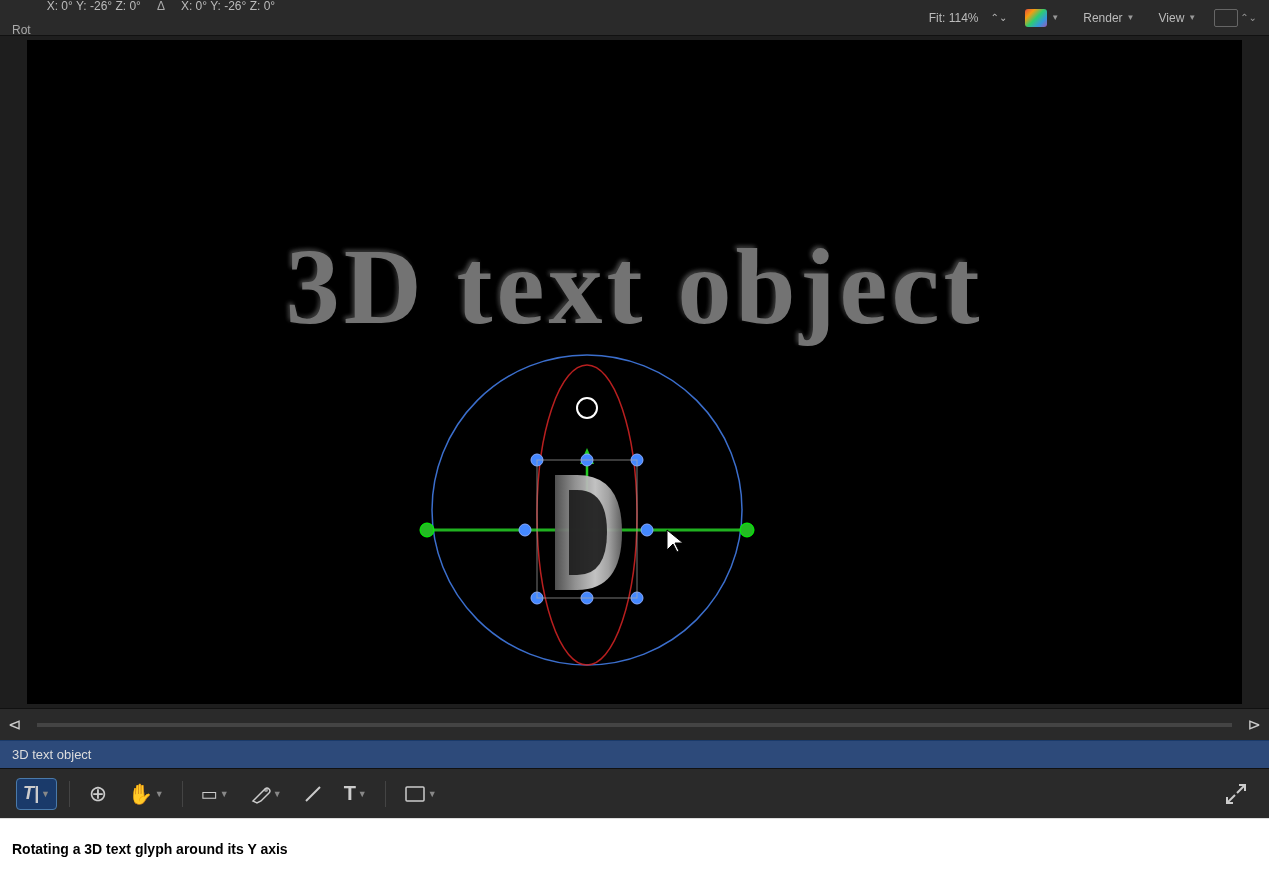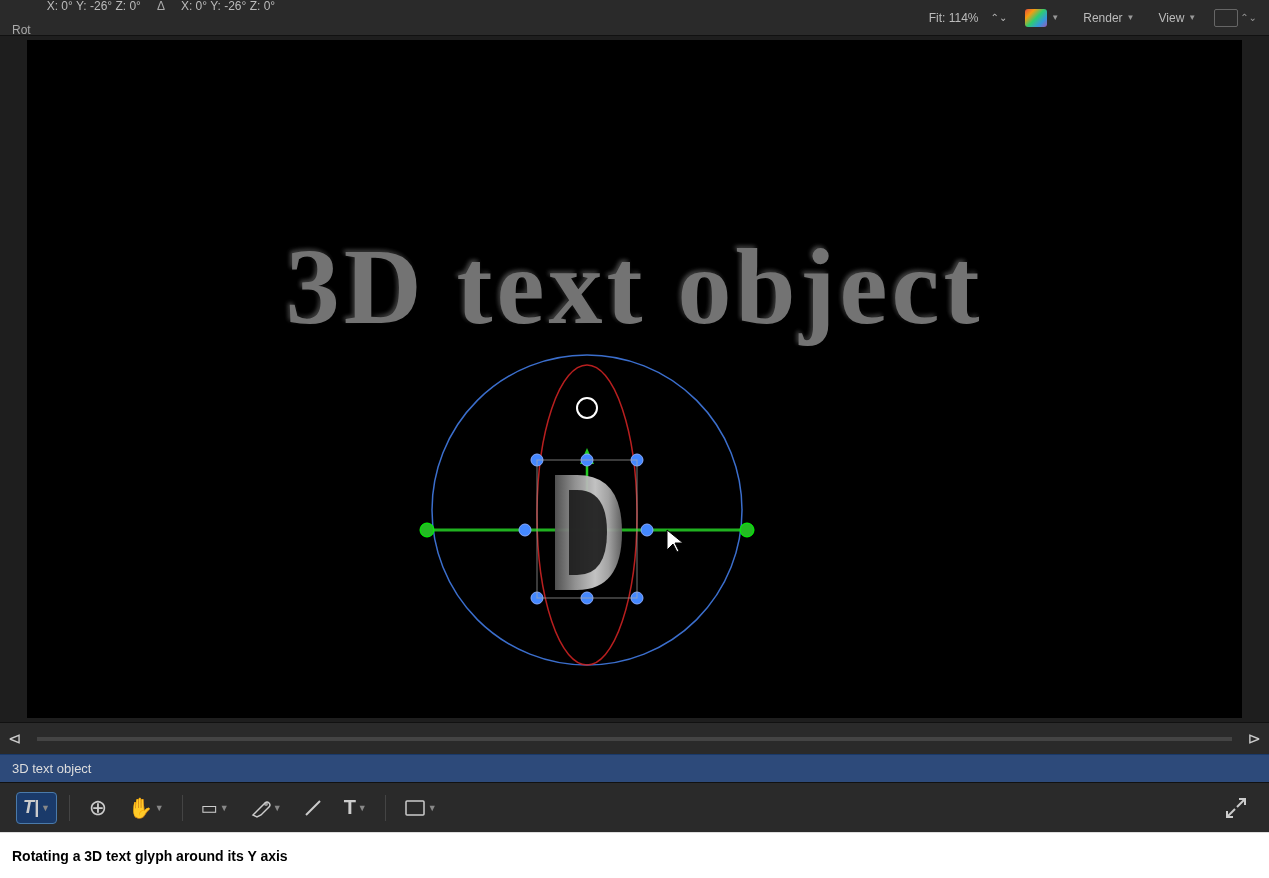--- a/index.html
+++ b/index.html
@@ -401,16 +401,16 @@
     <div class="toolbar-btn">
       <svg width="22" height="22" viewBox="0 0 22 22">
         <polyline points="14,2 20,2 20,8" fill="none" stroke="#ccc" stroke-width="2"></polyline>
         <line x1="12" y1="10" x2="20" y2="2" stroke="#ccc" stroke-width="2"></line>
         <polyline points="8,20 2,20 2,14" fill="none" stroke="#ccc" stroke-width="2"></polyline>
         <line x1="10" y1="12" x2="2" y2="20" stroke="#ccc" stroke-width="2"></line>
       </svg>
     </div>
   </div>
 
-  <div id="caption" style="height:46px;background:#fff;display:flex;align-items:center;padding:0 12px;border-top:1px solid #ddd;">
+  <div id="caption" style="height:60px;background:#fff;display:flex;align-items:center;padding:0 12px;border-top:1px solid #ddd;">
     <span id="caption-text" style="font-size:14px;font-weight:700;color:#000;">Rotating a 3D text glyph around its Y axis</span>
   </div>
 </div>
 
 </body></html>

